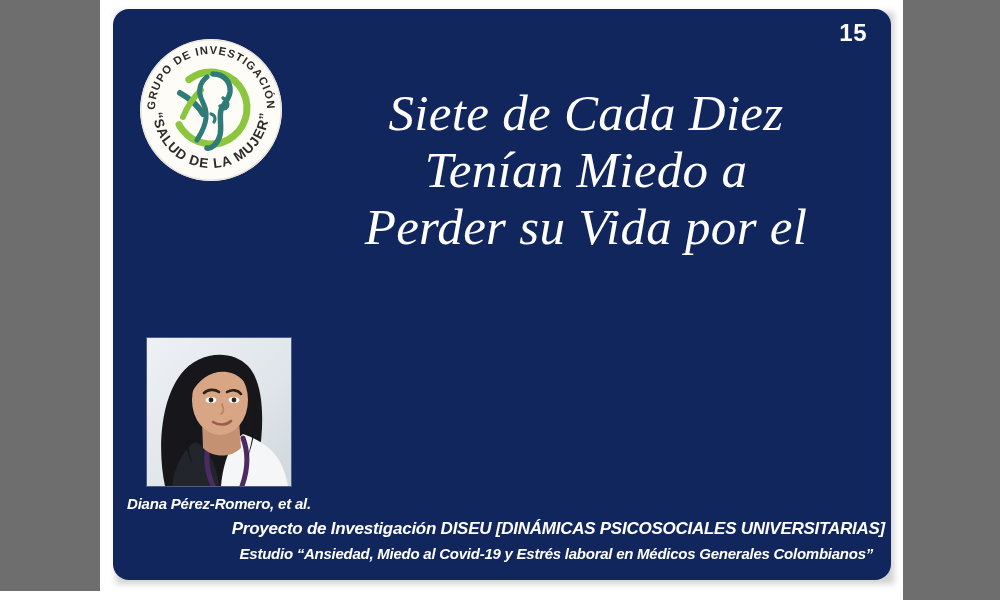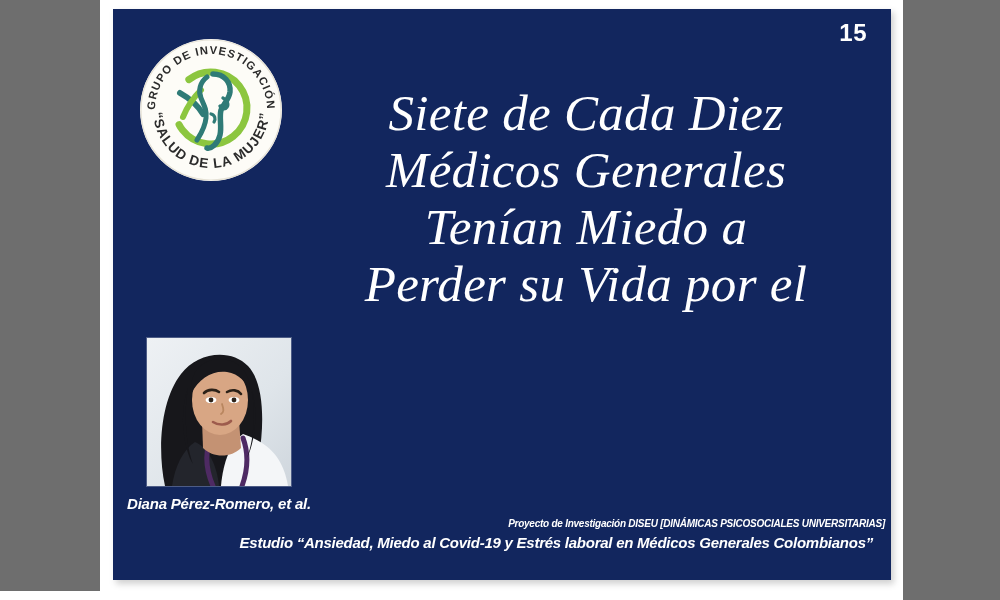--- a/index.html
+++ b/index.html
@@ -44,20 +44,21 @@
     filter: blur(3px);
   }
 
   
   .slide {
     position: absolute;
     left: 113px; top: 9px;
     width: 778px; height: 571px;
     background: #12265e;
     overflow: hidden;
+    border-radius: 16px;
   }
 
   
   .page-number {
     position: absolute;
     right: 24px;
     top: 12px;
     color: #ffffff;
     font-family: "Liberation Sans", sans-serif;
     font-weight: bold;
@@ -120,21 +121,21 @@
     display: block;
     margin-left: 14px;
     font-size: 15px;
     line-height: 1.5;
     letter-spacing: -0.2px;
   }
   .cap-project {
     display: block;
     text-align: right;
     margin-right: 6px;
-    font-size: 10px;
+    font-size: 17px;
     line-height: 1.55;
     letter-spacing: -0.25px;
   }
   .cap-study {
     display: block;
     text-align: right;
     margin-right: 18px;
     font-size: 15px;
     line-height: 1.55;
     letter-spacing: -0.25px;
@@ -184,21 +185,20 @@
           <textPath href="#arcTop" startOffset="50%" text-anchor="middle">GRUPO DE INVESTIGACIÓN</textPath>
         </text>
         <text font-family="'Liberation Sans', sans-serif" font-size="13.6" font-weight="600" fill="#2b2b2b" letter-spacing="1.1">
           <textPath href="#arcBottom" startOffset="50%" text-anchor="middle">“SALUD DE LA MUJER”</textPath>
         </text>
       </svg>
     </div>
 
     <div class="title">
       <span class="tline">Siete de Cada Diez</span>
-      <span class="tline">Médicos Generales</span>
       <span class="tline">Tenían Miedo a</span>
       <span class="tline">Perder su Vida por el</span>
     </div>
 
     <div class="portrait">
       <svg viewBox="0 0 144 148" xmlns="http://www.w3.org/2000/svg">
         <defs>
           <linearGradient id="bgGrad" x1="0" y1="0" x2="1" y2="1">
             <stop offset="0%" stop-color="#eef1f4"></stop>
             <stop offset="60%" stop-color="#dfe5ea"></stop>

